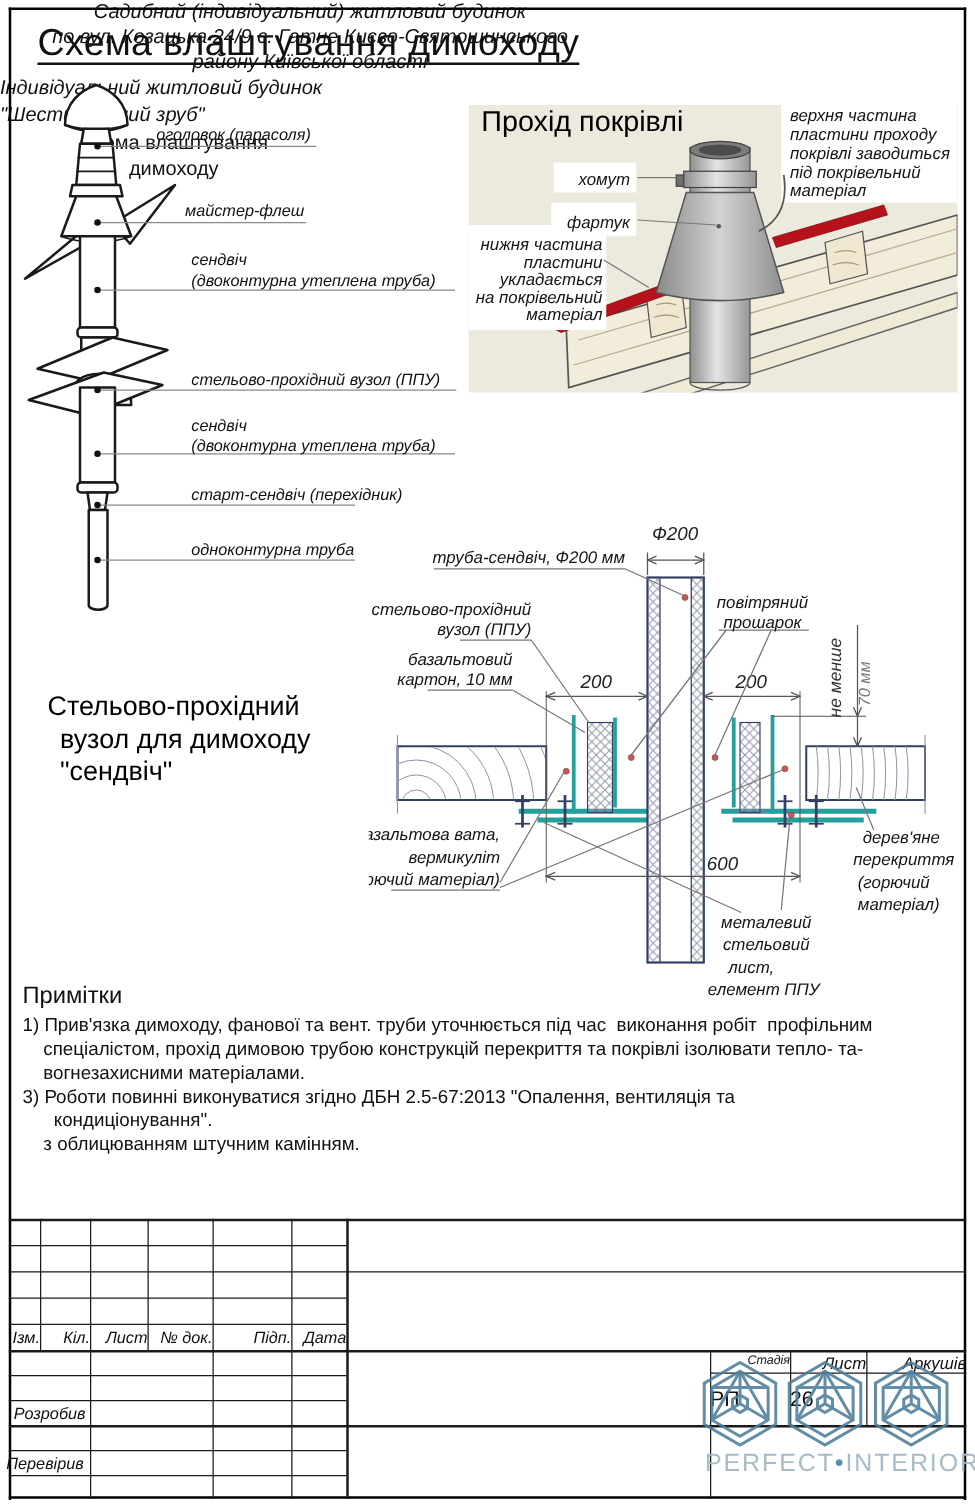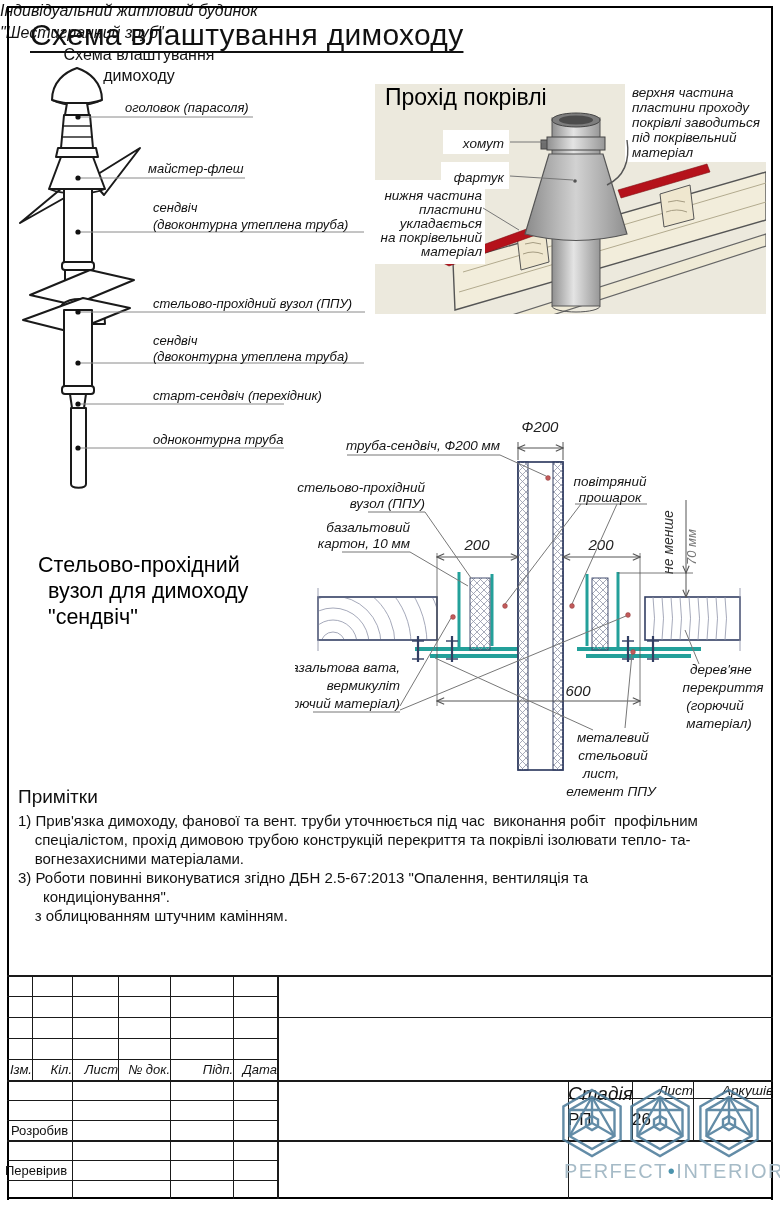--- a/index.html
+++ b/index.html
@@ -14,21 +14,21 @@
   #roof-panel{left:375px;top:84px;width:391px;height:230px;background:#ece9dd;}
   #roof-title{left:10px;top:0;font-size:23px;color:#000000;}
   
   #section-caption{left:38px;top:552px;font-size:21.5px;line-height:26px;color:#000;}
   
   #notes{left:18px;top:786px;width:750px;}
   #notes .hd{font-size:19px;margin-bottom:3px;}
   #notes .nl{font-size:15px;line-height:19px;white-space:pre-wrap;}
   
   .tbc{position:absolute;font-size:13px;font-style:italic;text-align:right;}
-  .tbl{position:absolute;font-size:13px;}
+  .tbl{position:absolute;font-size:13px;font-style:italic;}
   #tb-address{left:277px;top:1019px;width:496px;text-align:center;
       font-style:italic;font-size:16px;line-height:20px;}
   #tb-object{left:285px;top:1085px;width:285px;font-style:italic;font-size:16px;line-height:22px;}
   #tb-doc{left:277px;top:1154px;width:278px;text-align:center;font-size:16px;line-height:21px;}
   .tbv{position:absolute;font-size:17px;}
   #brand{left:564px;top:1160px;width:209px;text-align:center;font-size:20px;
       letter-spacing:1.5px;color:#a6bbc7;}
   #brand .dot{color:#4b93ad;}
   svg text{font-family:"Liberation Sans",sans-serif;}
   .lab{font-style:italic;font-size:13px;fill:#111;}
@@ -374,25 +374,30 @@
     <div class="lnl" style="left:693px;top:1080px;width:1px;height:60px"></div>
 
     <div class="tbc" style="left:7px;top:1062px;width:25px">Ізм.</div>
     <div class="tbc" style="left:32px;top:1062px;width:40px">Кіл.</div>
     <div class="tbc" style="left:72px;top:1062px;width:46px">Лист</div>
     <div class="tbc" style="left:118px;top:1062px;width:52px">№ док.</div>
     <div class="tbc" style="left:170px;top:1062px;width:63px">Підп.</div>
     <div class="tbc" style="left:233px;top:1062px;width:44px">Дата</div>
     <div class="tbl" style="left:11px;top:1123px">Розробив</div>
     <div class="tbl" style="left:5px;top:1163px">Перевірив</div>
+    <div id="tb-address">
+      <div>Садибний (індивідуальний) житловий будинок</div>
+      <div>по вул. Козацька 24/9 с. Гатне Києво-Святошинського</div>
+      <div>району Київської області</div>
+    </div>
     <div id="tb-object">
       <div>Індивідуальний житловий будинок</div>
       <div>"Шестигранний зруб"</div>
     </div>
-    <div class="tbc" style="left:568px;top:1083px;width:64px;font-size:19px">Стадія</div>
+    <div class="tbc" style="left:568px;top:1083px;width:64px;font-size:10px">Стадія</div>
     <div class="tbc" style="left:632px;top:1083px;width:61px;font-size:13.5px">Лист</div>
     <div class="tbc" style="left:693px;top:1083px;width:80px;font-size:13.5px">Аркушів</div>
     <div class="tbv" style="left:568px;top:1110px;width:64px">РП</div>
     <div class="tbv" style="left:632px;top:1110px;width:61px">26</div>
     <div id="tb-doc">
       <div>Схема влаштування</div>
       <div>димоходу</div>
     </div>
 
     <svg class="abs" style="left:550px;top:1082px" width="230" height="88" viewBox="0 0 230 88">

